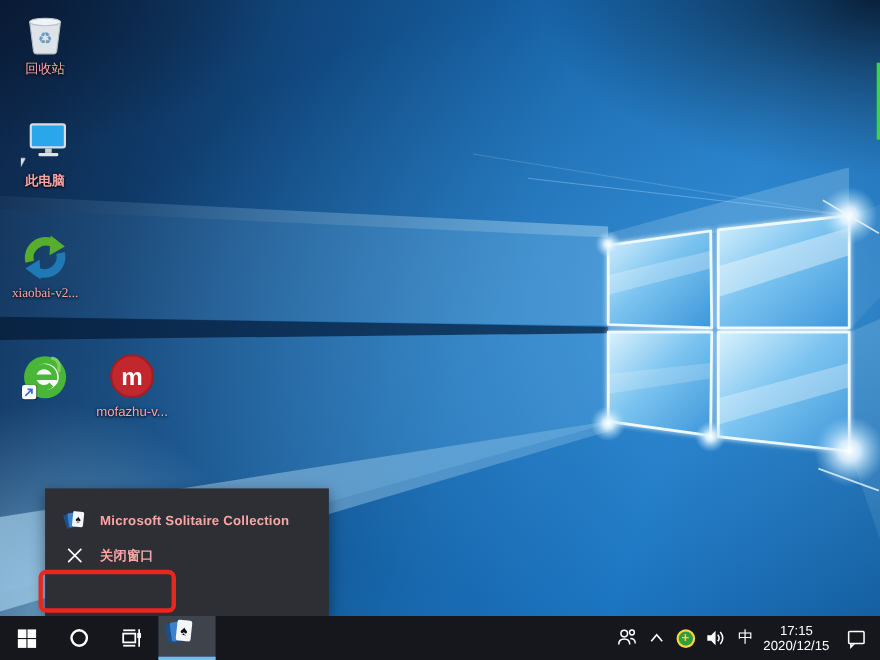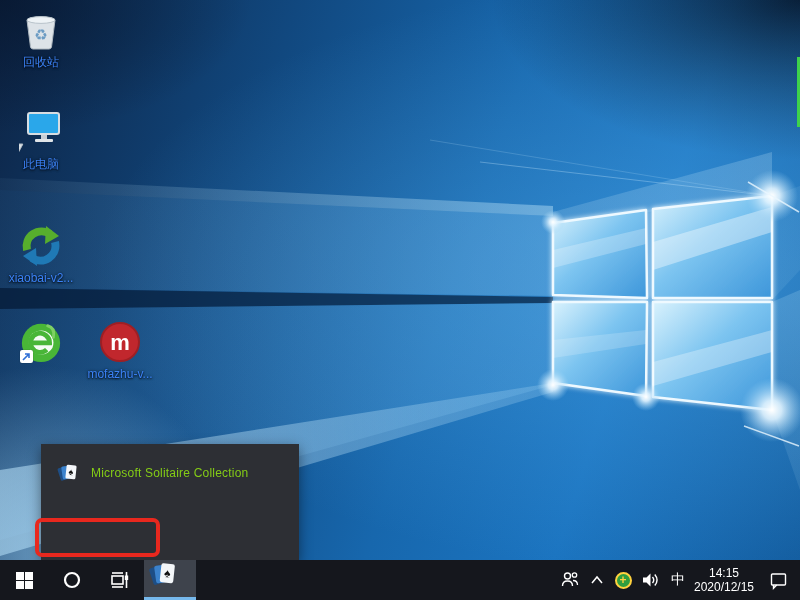--- a/index.html
+++ b/index.html
@@ -31,31 +31,31 @@
   .beam-right-down { clip-path:polygon(772px 302px,800px 290px,800px 490px,772px 410px);
       background:linear-gradient(to bottom, rgba(205,242,255,0.30), rgba(205,242,255,0.04)); }
   .beam-above { clip-path:polygon(553px 212px,772px 152px,772px 196px,553px 224px);
       background:linear-gradient(to right, rgba(255,255,255,0.04), rgba(215,242,255,0.22)); }
   .wp-window-svg { position:absolute; left:0; top:0; }
   .green-edge { position:absolute; left:797px; top:57px; width:3px; height:70px; background:#3ed24b; }
 
   
   .dicon { position:absolute; width:74px; display:flex; flex-direction:column; align-items:center; cursor:default; }
   .dicon .art { position:relative; width:44px; height:44px; display:flex; align-items:center; justify-content:center; }
-  .dicon .lbl { margin-top:3px; font-size:12px; line-height:14px; color:#3b82f6; text-align:center;
+  .dicon .lbl { margin-top:3px; font-size:12px; line-height:14px; color:#fca5a5; text-align:center;
       text-shadow:0 1px 2px rgba(0,0,0,0.85), 0 0 3px rgba(0,0,0,0.6); word-break:break-all; }
   .shortcut-badge { position:absolute; left:1px; bottom:1px; width:13px; height:13px; background:#fff;
       border-radius:2px; display:flex; align-items:center; justify-content:center; box-shadow:0 0 1px rgba(0,0,0,.6); }
 
   
   .jumplist { position:absolute; left:41px; top:444px; width:258px; height:116px; background:#2d2f34;
       box-shadow:0 4px 12px rgba(0,0,0,0.45); padding-top:13px; z-index:20; }
   .jl-item { height:32px; display:flex; align-items:center; padding-left:17px; cursor:default; }
   .jl-ico { width:20px; height:20px; margin-right:13px; display:flex; align-items:center; justify-content:center; flex:none; }
-  .jl-label { color:#84cc16; font-size:12px; letter-spacing:0.2px; white-space:nowrap; }
+  .jl-label { color:#fca5a5; font-size:12px; letter-spacing:0.2px; white-space:nowrap;font-weight:bold; }
 
   
   .cards { position:relative; width:20px; height:20px; }
   .cards .c { position:absolute; border-radius:1.5px; }
   .cards .c1 { width:9px; height:13px; left:1px; top:4px; background:#1d4e86; transform:rotate(-18deg); }
   .cards .c2 { width:9px; height:13px; left:4px; top:3px; background:#3b82cc; transform:rotate(-8deg); }
   .cards .c3 { width:10px; height:14px; left:8px; top:2px; background:#f4f7fa; transform:rotate(6deg);
       display:flex; align-items:center; justify-content:center; color:#111; font-size:9px; line-height:9px; }
   .cards.big { width:30px; height:28px; transform:scale(1.35); transform-origin:center; }
 
@@ -142,37 +142,37 @@
       <svg width="40" height="42" viewBox="0 0 40 42">
         <ellipse cx="20" cy="11" rx="14" ry="3.4" fill="#c9d1d8"></ellipse>
         <path d="M6 11 L9.5 38 Q10 40 12 40 L28 40 Q30 40 30.5 38 L34 11 Z" fill="#dde3e8" stroke="#aeb8c0" stroke-width="1"></path>
         <ellipse cx="20" cy="11" rx="14" ry="3.4" fill="#eef3f6" stroke="#b8c2ca" stroke-width="1"></ellipse>
         <text x="20" y="31" font-size="15" text-anchor="middle" fill="#6b9bc3">♻</text>
       </svg>
     </div>
     <div class="lbl">回收站</div>
   </div>
 
-  <div class="dicon" style="left:4px; top:110px;">
+  <div class="dicon" style="left:4px; top:110px;font-weight:bold;">
     <div class="art">
       <svg width="44" height="44" viewBox="0 0 44 44">
         <rect x="9" y="3" width="31" height="21" rx="2" fill="#2aa7ea" stroke="#d7dde2" stroke-width="2"></rect>
         <rect x="22" y="25" width="6" height="4" fill="#c7ced5"></rect>
         <rect x="16" y="29" width="18" height="3" rx="1" fill="#dfe4e8"></rect>
         <g transform="skewX(-28) translate(-14,0)">
           <rect x="10" y="34" width="26" height="8" rx="1" fill="#dce2e7" stroke="#b4bdc5" stroke-width="1"></rect>
           <line x1="12" y1="37" x2="34" y2="37" stroke="#b4bdc5" stroke-width="1"></line>
           <line x1="12" y1="39.5" x2="34" y2="39.5" stroke="#b4bdc5" stroke-width="1"></line>
         </g>
       </svg>
     </div>
     <div class="lbl">此电脑</div>
   </div>
 
-  <div class="dicon" style="left:4px; top:224px;">
+  <div class="dicon" style="left:4px; top:212px;font-family:Liberation Serif, serif;">
     <div class="art">
       <svg width="44" height="44" viewBox="0 0 44 44">
         <path d="M8 26 A15 15 0 0 1 31 10" fill="none" stroke="#57ae2d" stroke-width="8"></path>
         <polygon points="27,2 40,12 26,20" fill="#57ae2d"></polygon>
         <path d="M36 18 A15 15 0 0 1 13 34" fill="none" stroke="#1f79b5" stroke-width="8"></path>
         <polygon points="17,24 4,32 18,42" fill="#1f79b5"></polygon>
       </svg>
     </div>
     <div class="lbl">xiaobai-v2...</div>
   </div>
@@ -208,20 +208,28 @@
     <div class="jl-item">
       <span class="jl-ico">
         <span class="cards">
             <span class="c c1"></span>
             <span class="c c2"></span>
             <span class="c c3">♠</span>
           </span>
       </span>
       <span class="jl-label">Microsoft Solitaire Collection</span>
     </div>
+    <div class="jl-item">
+      <span class="jl-ico">
+        <svg width="14" height="14" viewBox="0 0 14 14">
+          <path d="M1 1 L13 13 M13 1 L1 13" stroke="#ffffff" stroke-width="1.5"></path>
+        </svg>
+      </span>
+      <span class="jl-label">关闭窗口</span>
+    </div>
   </div>
 
   <div class="anno-box"></div>
 
   <div class="taskbar">
     <div class="tb-btn">
       <svg width="17" height="17" viewBox="0 0 17 17">
         <rect x="0" y="0" width="8" height="8" fill="#ffffff"></rect>
         <rect x="9" y="0" width="8" height="8" fill="#ffffff"></rect>
         <rect x="0" y="9" width="8" height="8" fill="#ffffff"></rect>
@@ -273,21 +281,21 @@
       <div class="tray-item" style="width:28px;">
         <svg width="20" height="20" viewBox="0 0 20 20">
           <polygon points="3,7.5 6.5,7.5 10.5,3.5 10.5,16.5 6.5,12.5 3,12.5" fill="#ffffff"></polygon>
           <path d="M12.5 7 q2.5 3 0 6" fill="none" stroke="#ffffff" stroke-width="1.4"></path>
           <path d="M14.8 4.5 q4.5 5.5 0 11" fill="none" stroke="#ffffff" stroke-width="1.4"></path>
         </svg>
       </div>
       <div class="tray-item ime">中</div>
       <div class="tray-item tray-clock">
         <div>
-          <div>14:15</div>
+          <div>17:15</div>
           <div>2020/12/15</div>
         </div>
       </div>
       <div class="tray-item" style="width:44px;">
         <svg width="19" height="19" viewBox="0 0 19 19">
           <rect x="2.5" y="3" width="14" height="11" rx="1" fill="none" stroke="#ffffff" stroke-width="1.4"></rect>
           <path d="M4.5 14 v3.2 l3.2 -3.2" fill="none" stroke="#ffffff" stroke-width="1.4"></path>
         </svg>
       </div>
     </div>

